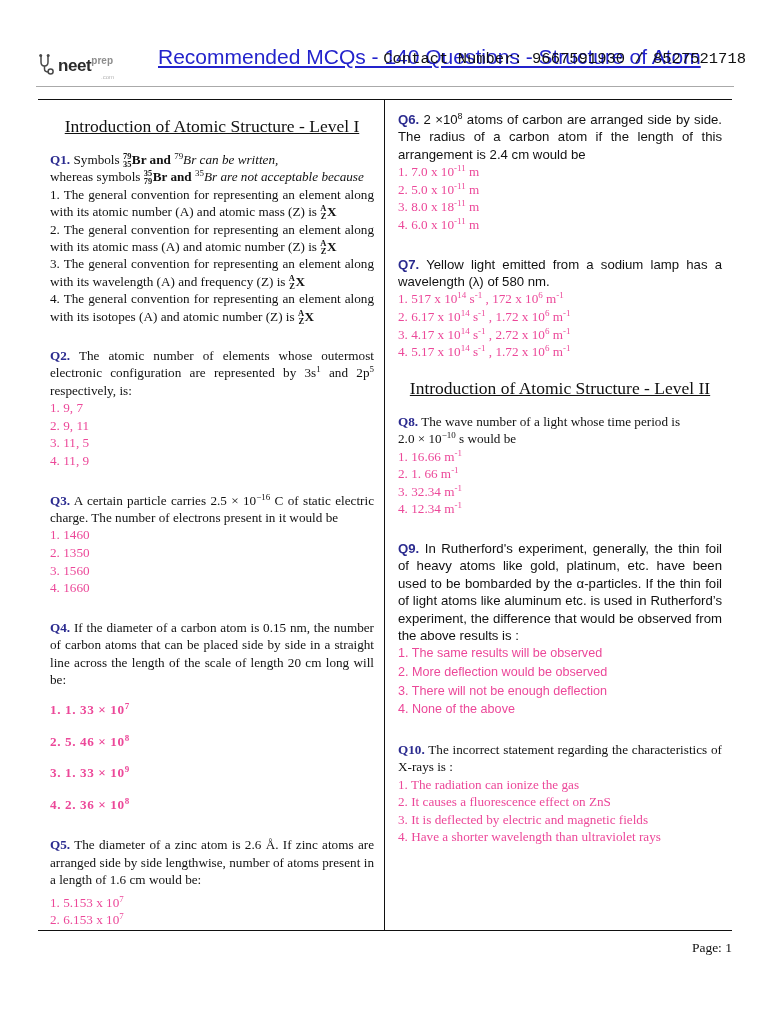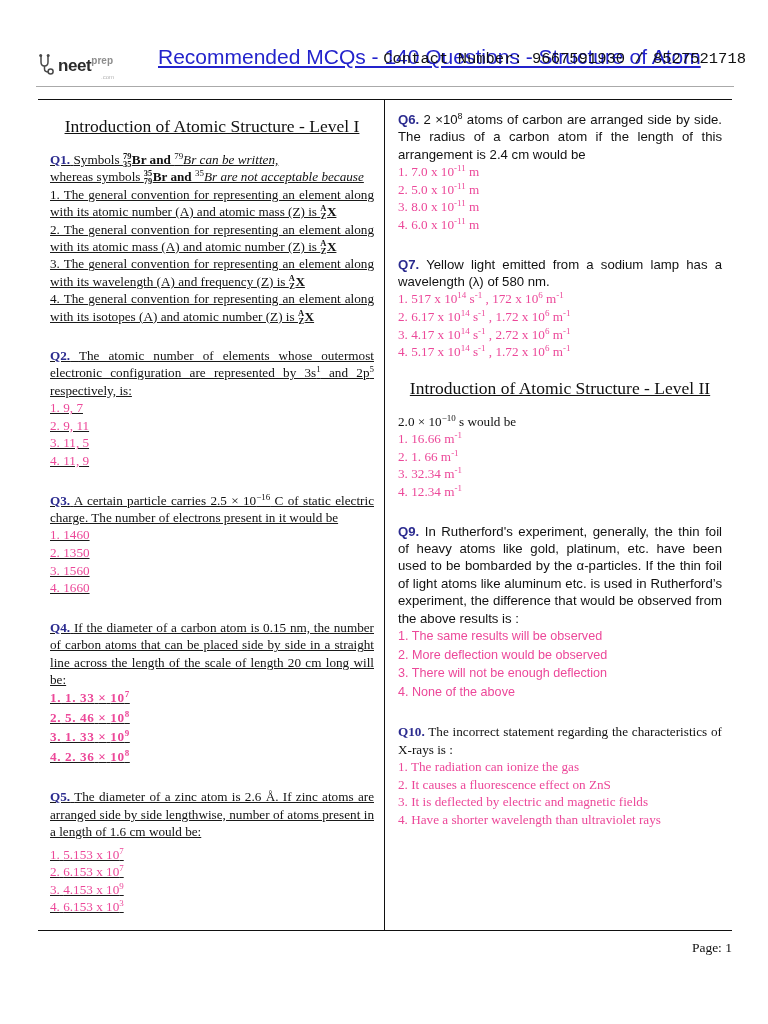--- a/index.html
+++ b/index.html
@@ -112,21 +112,20 @@
   }
   .col {
     box-sizing: border-box;
     padding: 11px 10px 0 12px;
     overflow: hidden;
   }
   .col-left {
     width: 347px;
     flex: 0 0 347px;
     border-right: 1.4px solid #111111;
-    text-decoration: underline;
   }
   .col-right {
     flex: 1 1 auto;
     padding-left: 13px;
   }
 
   
   .section-head {
     font-size: 17.5px;
     line-height: 22px;
@@ -156,20 +155,21 @@
     font-size: 13.2px;
     line-height: 17.6px;
     margin: 0;
     color: #ec4899;
     white-space: nowrap;
   }
   .opt.bold-opt {
     font-weight: bold;
     letter-spacing: 0.6px;
     line-height: 19.5px;
+    margin-top: 12px;
   }
   .opt-sans {
     font-family: "Liberation Sans", sans-serif;
     font-size: 12.6px;
     line-height: 18.6px;
   }
   .q-sans {
     font-family: "Liberation Sans", sans-serif;
   }
   sup { font-size: 0.68em; vertical-align: super; line-height: 0; }
@@ -347,21 +347,21 @@
         <p class="opt">
           <span>1.</span>
           <span>7.0 x 10</span><sup>-11</sup><span> m</span>
         </p>
         <p class="opt">
           <span>2.</span>
           <span>5.0 x 10</span><sup>-11</sup><span> m</span>
         </p>
         <p class="opt">
           <span>3.</span>
-          <span>8.0 x 10</span><sup>-11</sup><span> m</span>
+          <span>8.0 x 18</span><sup>-11</sup><span> m</span>
         </p>
         <p class="opt">
           <span>4.</span>
           <span>6.0 x 10</span><sup>-11</sup><span> m</span>
         </p>
       </div>
 
       <div class="spacer"></div>
 
       <div class="q-block">
@@ -383,20 +383,24 @@
         </p>
         <p class="opt">
           <span>4.</span>
           <span>5.17 x 10</span><sup>14</sup><span> s</span><sup>-1</sup><span> , </span><span>1.72 x 10</span><sup>6</sup><span> m</span><sup>-1</sup>
         </p>
       </div>
 
       <div class="section-head sh-2">Introduction of Atomic Structure - Level II</div>
 
       <div class="q-block">
+        <p class="q-para">
+          <span class="qlabel">Q8.</span>
+          <span>The wave number of a light whose time period is</span>
+        </p>
         <p class="q-para">
           <span>2.0 × 10</span><sup>−10</sup><span> s would be</span>
         </p>
         <p class="opt">
           <span>1.</span>
           <span>16.66 m</span><sup>-1</sup>
         </p>
         <p class="opt">
           <span>2.</span>
           <span>1. 66 m</span><sup>-1</sup>

